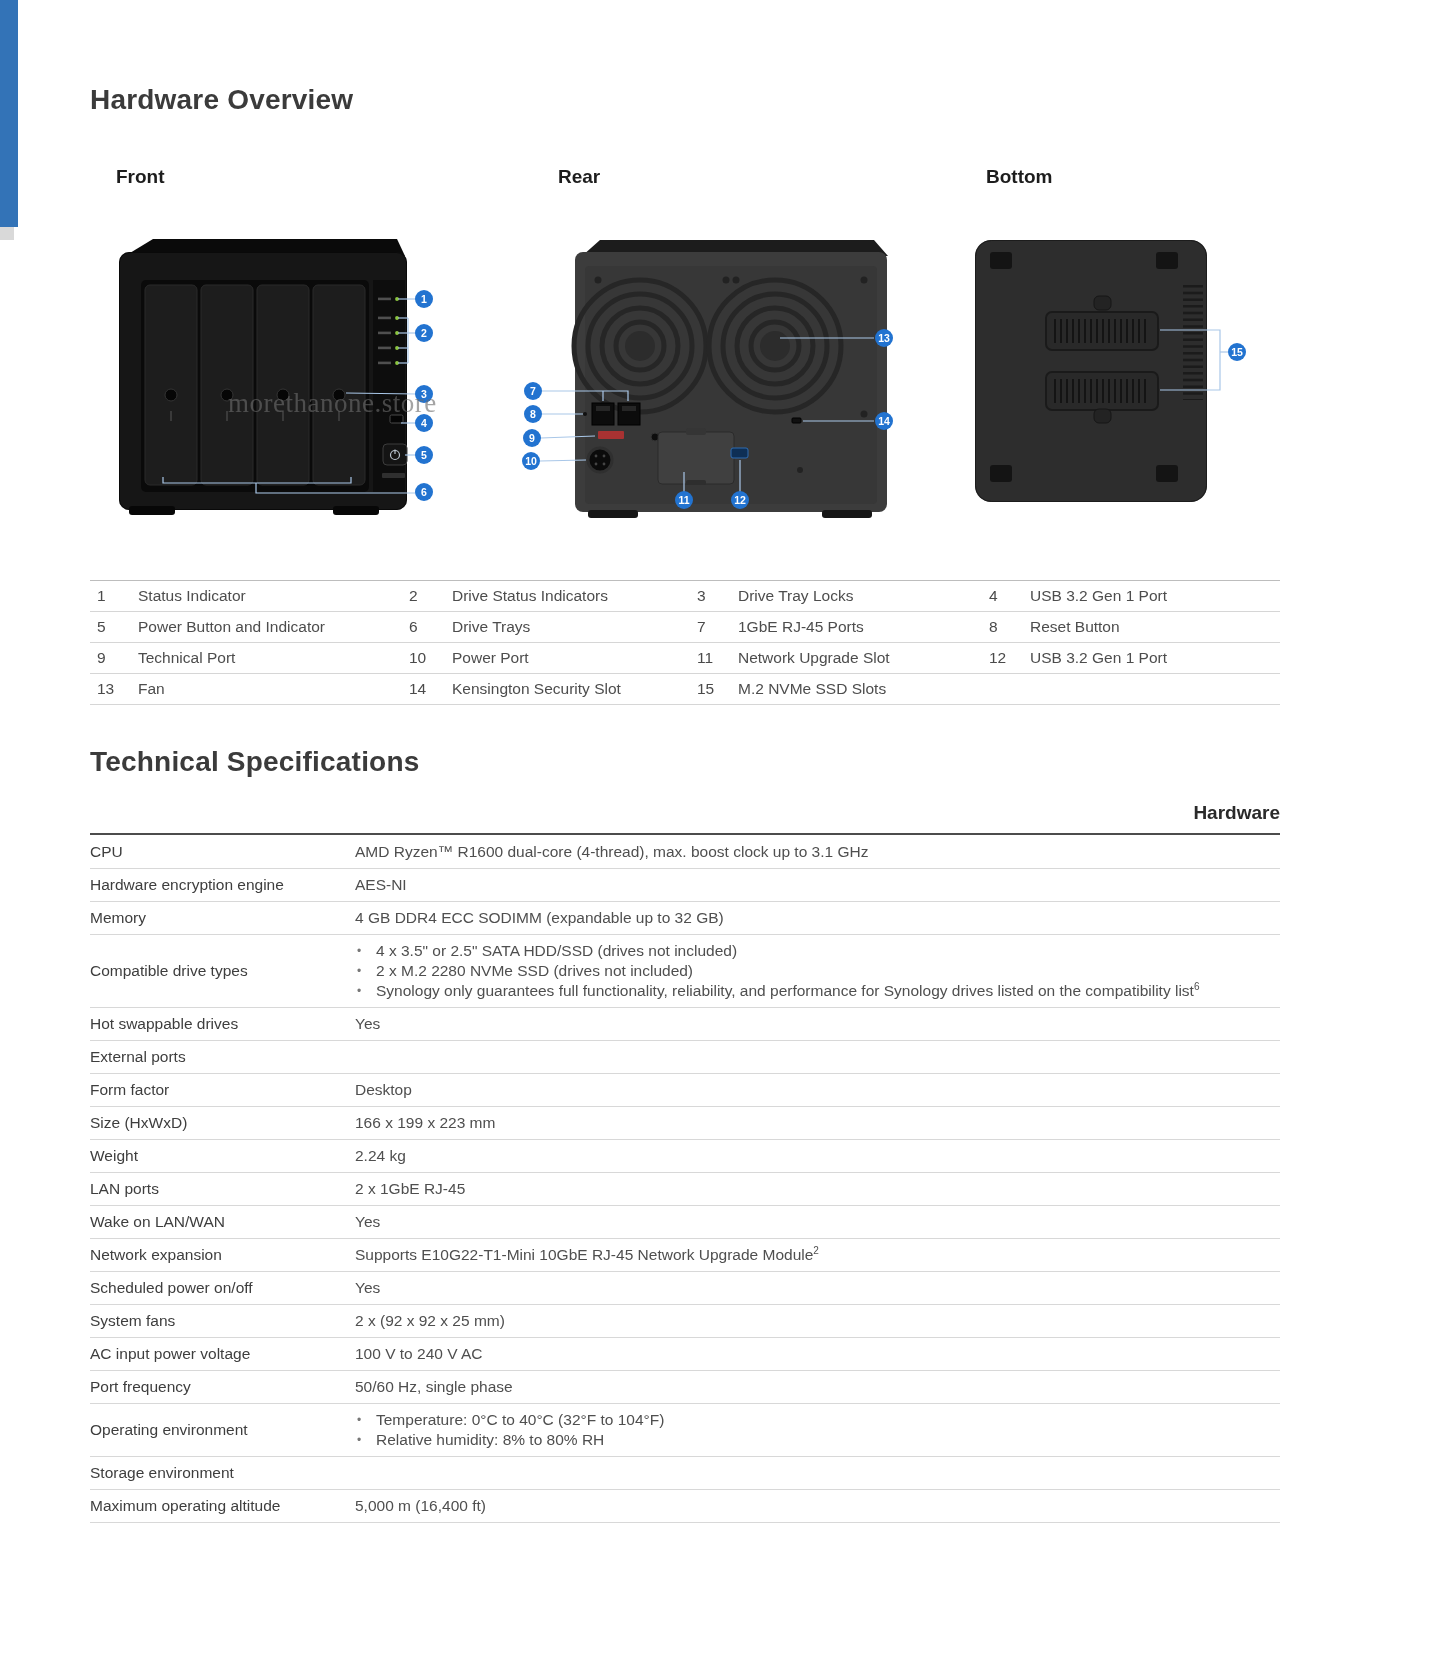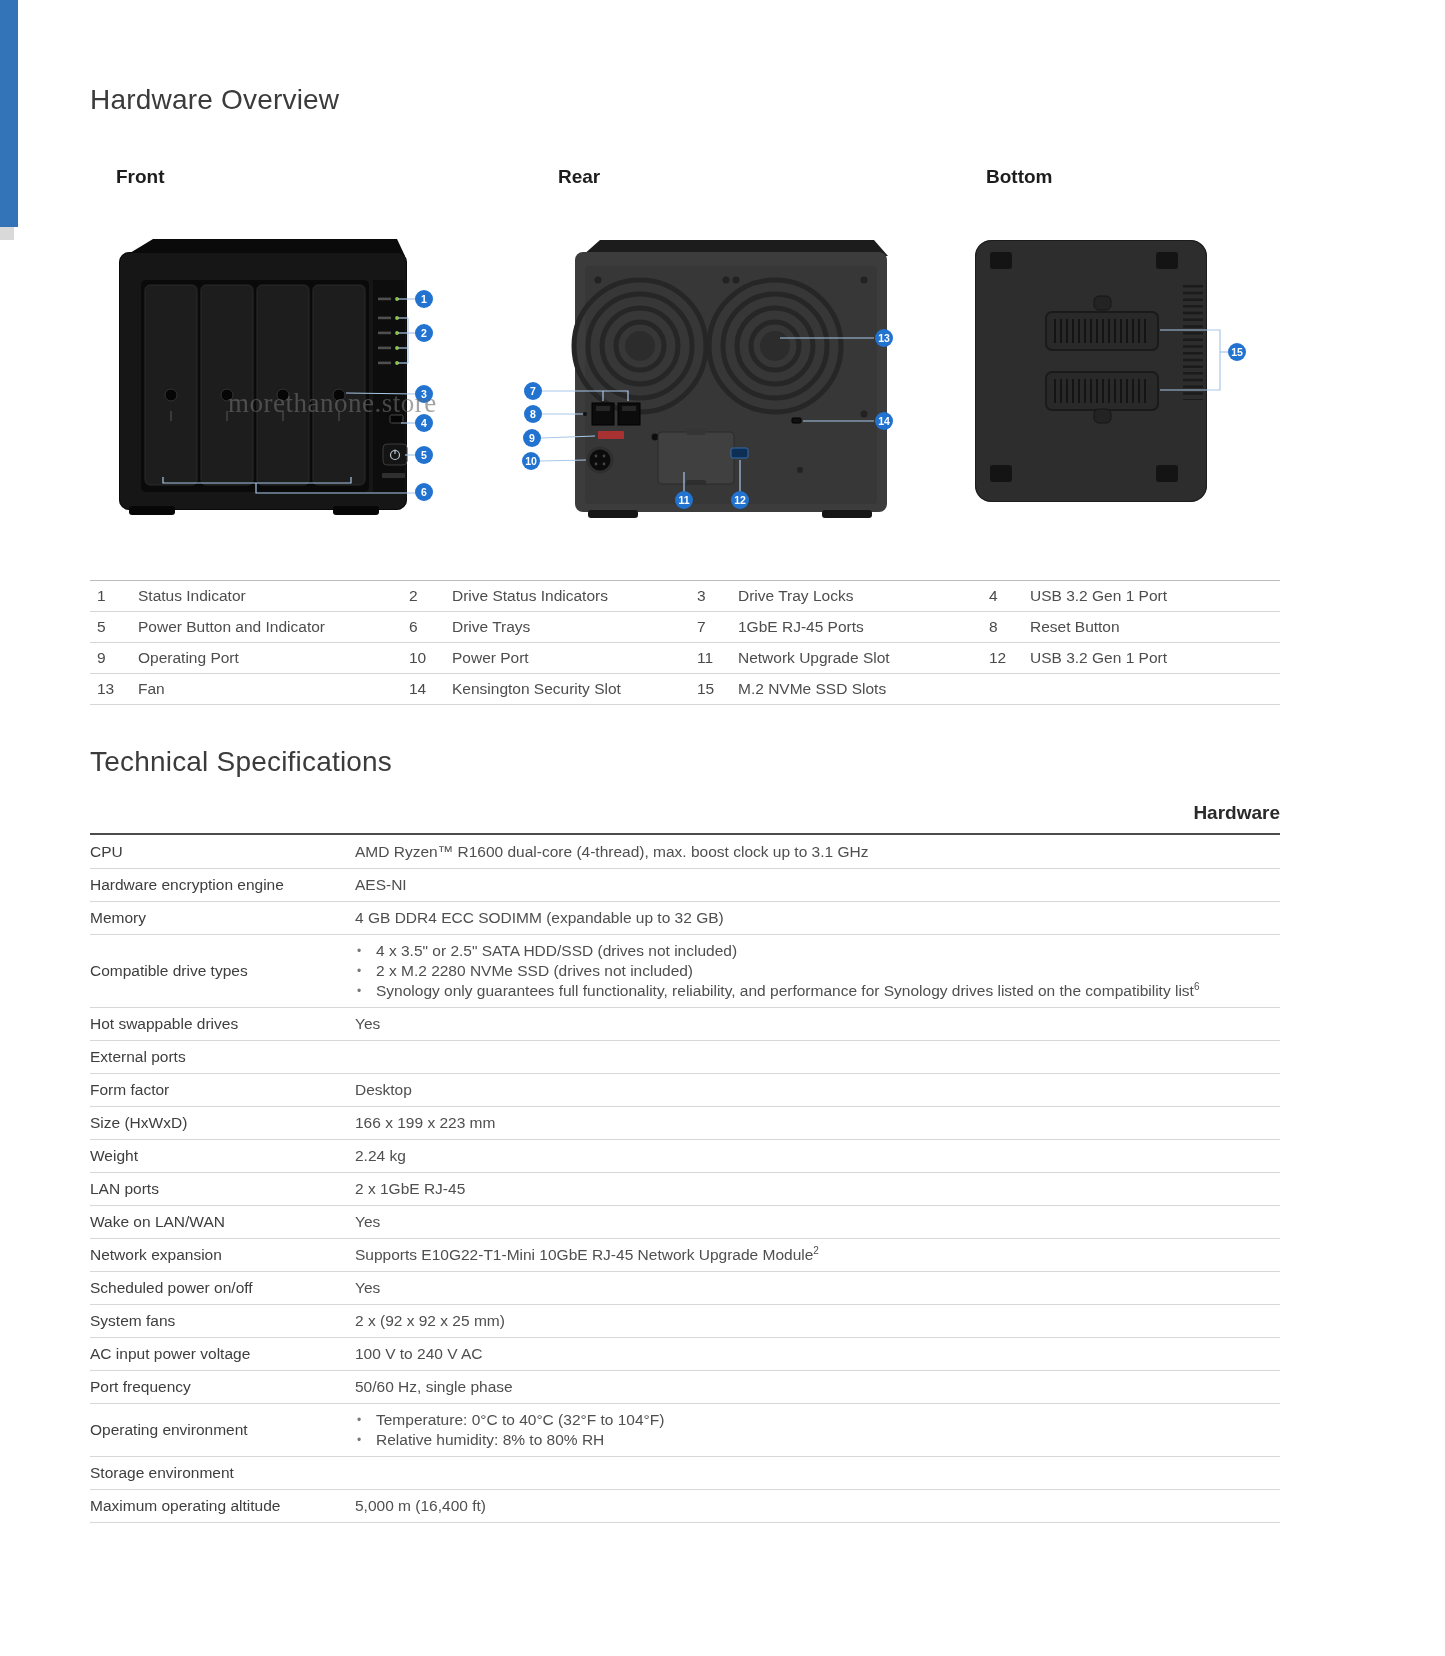--- a/index.html
+++ b/index.html
@@ -3,21 +3,21 @@
 <meta charset="utf-8">
 <style>
   * { margin:0; padding:0; box-sizing:border-box; }
   html,body { background:#ffffff; }
   body { width:1445px; height:1656px; font-family:"Liberation Sans", sans-serif; position:relative; }
   .page { position:relative; width:1445px; height:1656px; background:#fff; overflow:hidden; }
 
   .accent-bar { position:absolute; left:0; top:0; width:18px; height:227px; background:#3373b7; }
   .accent-bar-tail { position:absolute; left:0; top:227px; width:14px; height:13px; background:#d9d9d9; }
 
-  .h1 { position:absolute; left:90px; font-size:28px; font-weight:400; color:#3b3b3b; letter-spacing:.2px; }
+  .h1 { position:absolute; left:90px; font-size:28px; font-weight:700; color:#3b3b3b; letter-spacing:.2px; }
   .h1.overview { top:84px; }
   .h1.techspec { top:746px; }
 
   .view-label { position:absolute; top:166px; font-size:19px; font-weight:700; color:#1d1d1d; }
   .view-label.front { left:92px;margin-left:24px; }
   .view-label.rear { left:558px; }
   .view-label.bottom { left:986px; }
 
   .view { position:absolute; top:232px; }
   .view.front { left:95px; width:360px; height:300px; }
@@ -259,21 +259,21 @@
         <div class="legend-label">Power Button and Indicator</div>
         <div class="legend-num">6</div>
         <div class="legend-label">Drive Trays</div>
         <div class="legend-num">7</div>
         <div class="legend-label">1GbE RJ-45 Ports</div>
         <div class="legend-num">8</div>
         <div class="legend-label">Reset Button</div>
       </div>
       <div class="legend-row">
         <div class="legend-num">9</div>
-        <div class="legend-label">Operating Port</div>
+        <div class="legend-label">Technical Port</div>
         <div class="legend-num">10</div>
         <div class="legend-label">Power Port</div>
         <div class="legend-num">11</div>
         <div class="legend-label">Network Upgrade Slot</div>
         <div class="legend-num">12</div>
         <div class="legend-label">USB 3.2 Gen 1 Port</div>
       </div>
       <div class="legend-row">
         <div class="legend-num">13</div>
         <div class="legend-label">Fan</div>

